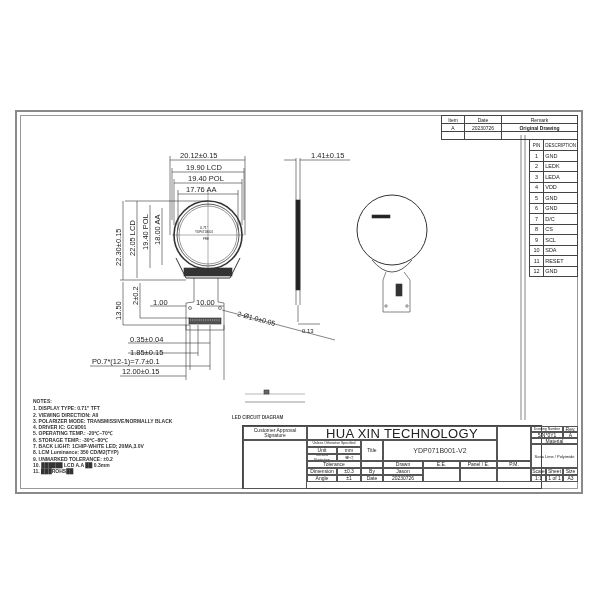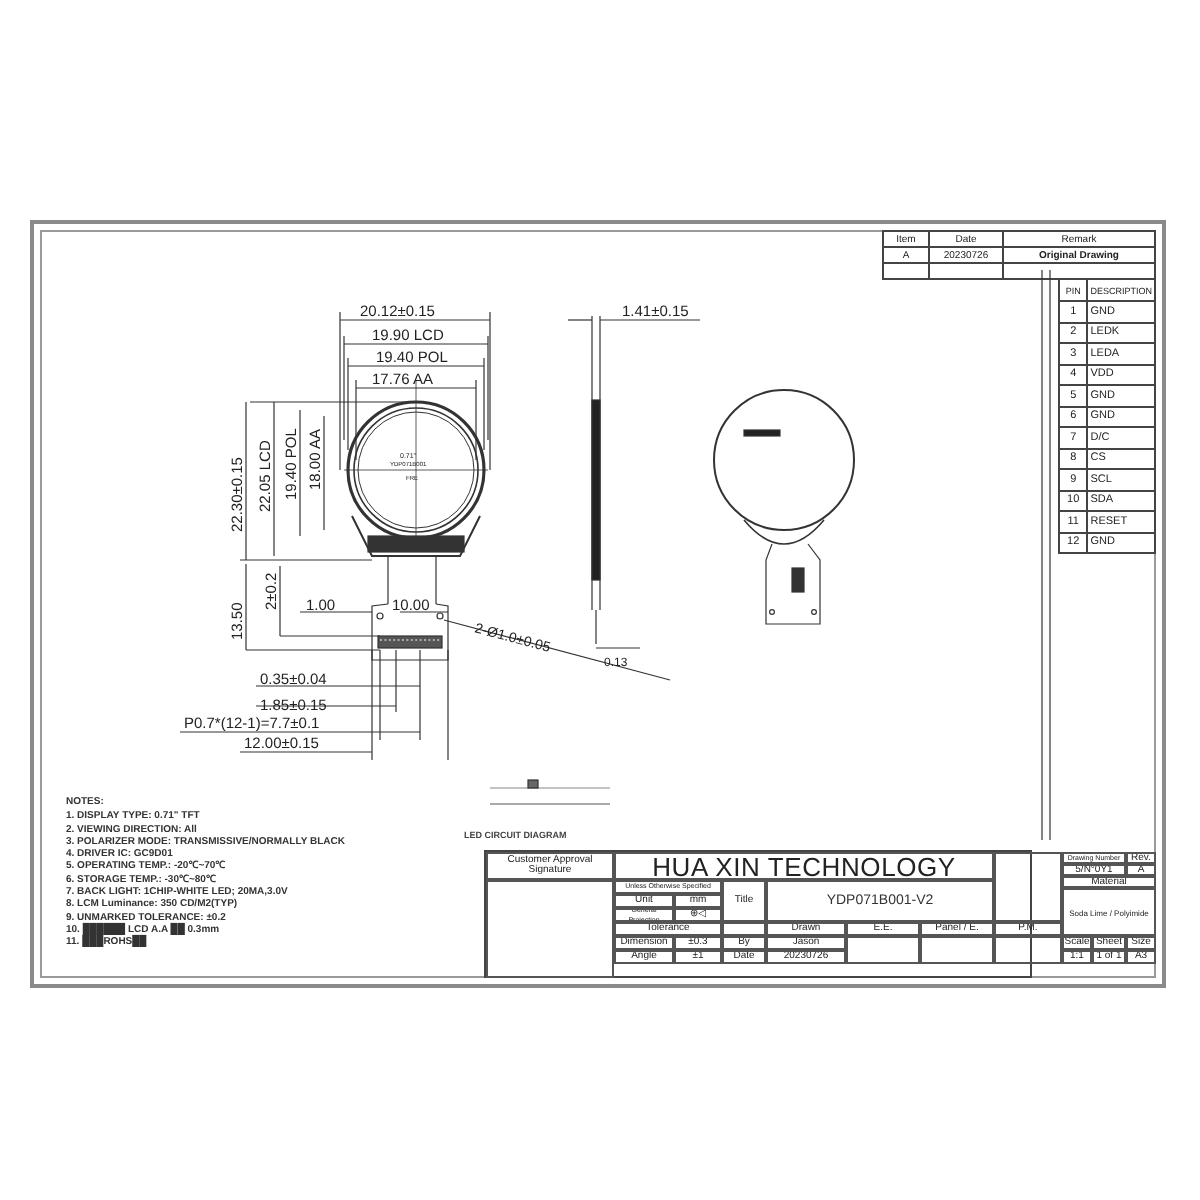--- a/index.html
+++ b/index.html
@@ -9,21 +9,21 @@
   svg{position:absolute;left:0;top:0;}
   .t{font-family:"Liberation Sans",sans-serif;fill:#222;}
   .rev-table{position:absolute;left:441px;top:115px;width:137px;border-collapse:collapse;font-size:5px;}
   .rev-table td{border:1px solid #444;text-align:center;height:7px;padding:0;line-height:6px;}
   .pin-table{position:absolute;left:529px;top:139px;width:49px;border-collapse:collapse;font-size:5.5px;}
   .pin-table td{border:1px solid #444;height:9.5px;padding:0 1px;line-height:8px;}
   .pin-table td.n{text-align:center;width:14px;}
   .pin-table th{border:1px solid #444;font-weight:normal;font-size:4.5px;height:8px;}
   .notes{position:absolute;left:33px;top:398px;font-size:5px;line-height:6.3px;color:#333;font-weight:bold;}
   .notes .h{margin-bottom:1px;}
-  .tb{position:absolute;left:242px;top:425px;width:274px;height:64px;border:1px solid #444;box-sizing:border-box;font-size:5px;}
+  .tb{position:absolute;left:242px;top:425px;width:300px;height:64px;border:1px solid #444;box-sizing:border-box;font-size:5px;}
   .cell{position:absolute;border:1px solid #555;box-sizing:border-box;display:flex;align-items:center;justify-content:center;text-align:center;overflow:hidden;line-height:5px;}
   .company{font-size:13px;letter-spacing:0.3px;color:#222;}
   .partno{font-size:7px;color:#333;}
   .led-label{position:absolute;left:232px;top:415px;font-size:4.5px;font-weight:bold;color:#444;}
 </style>
 </head>
 <body>
 
 <div class="frame-outer"></div>
 <div class="frame-inner"></div>

